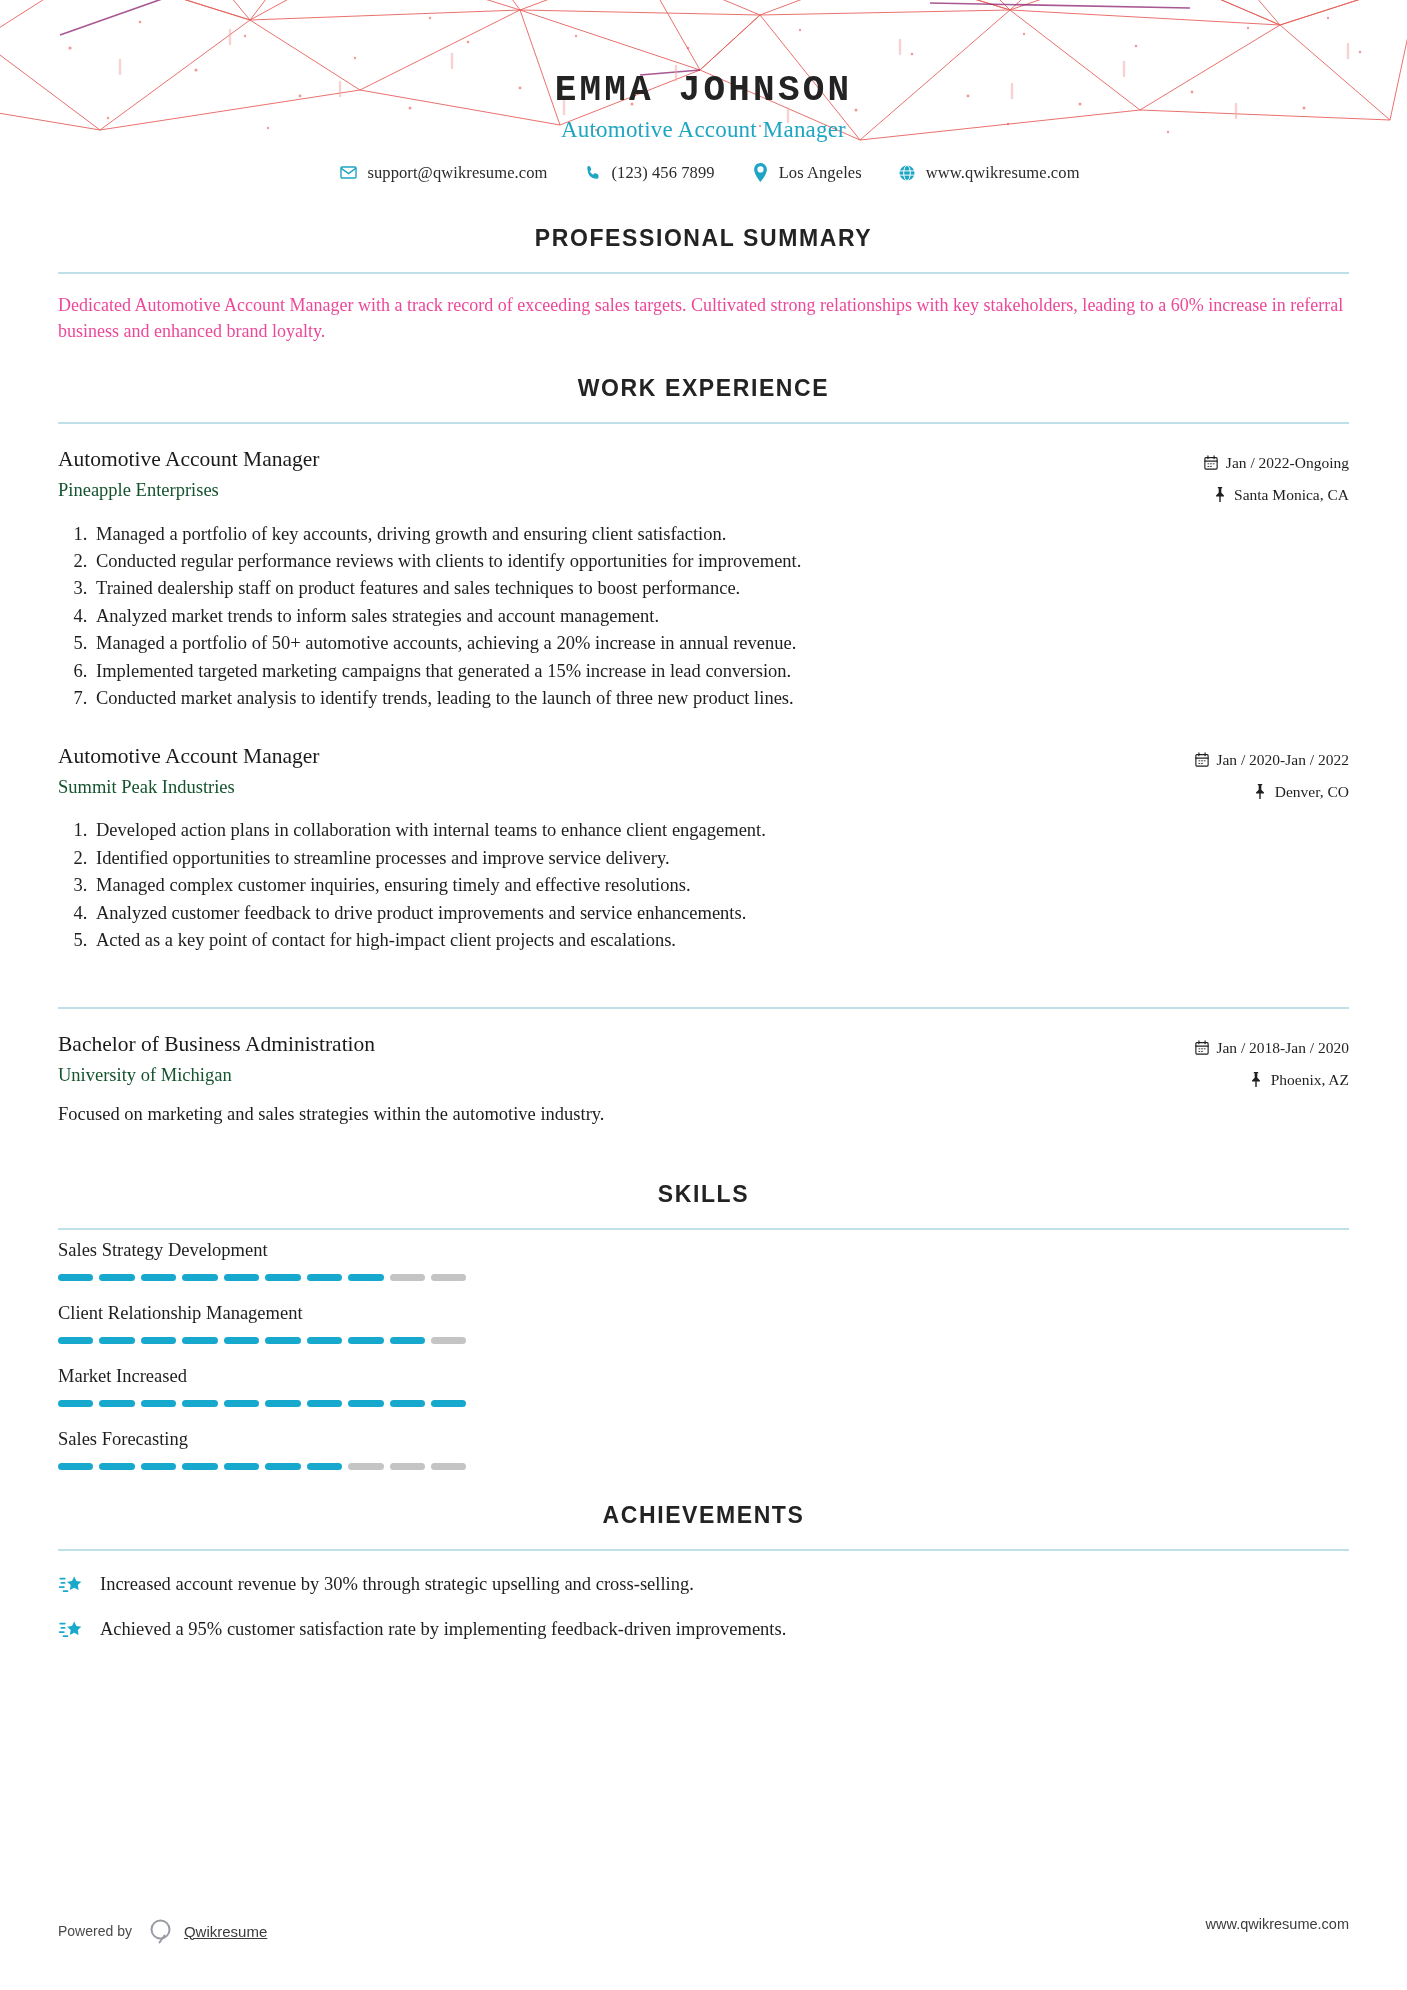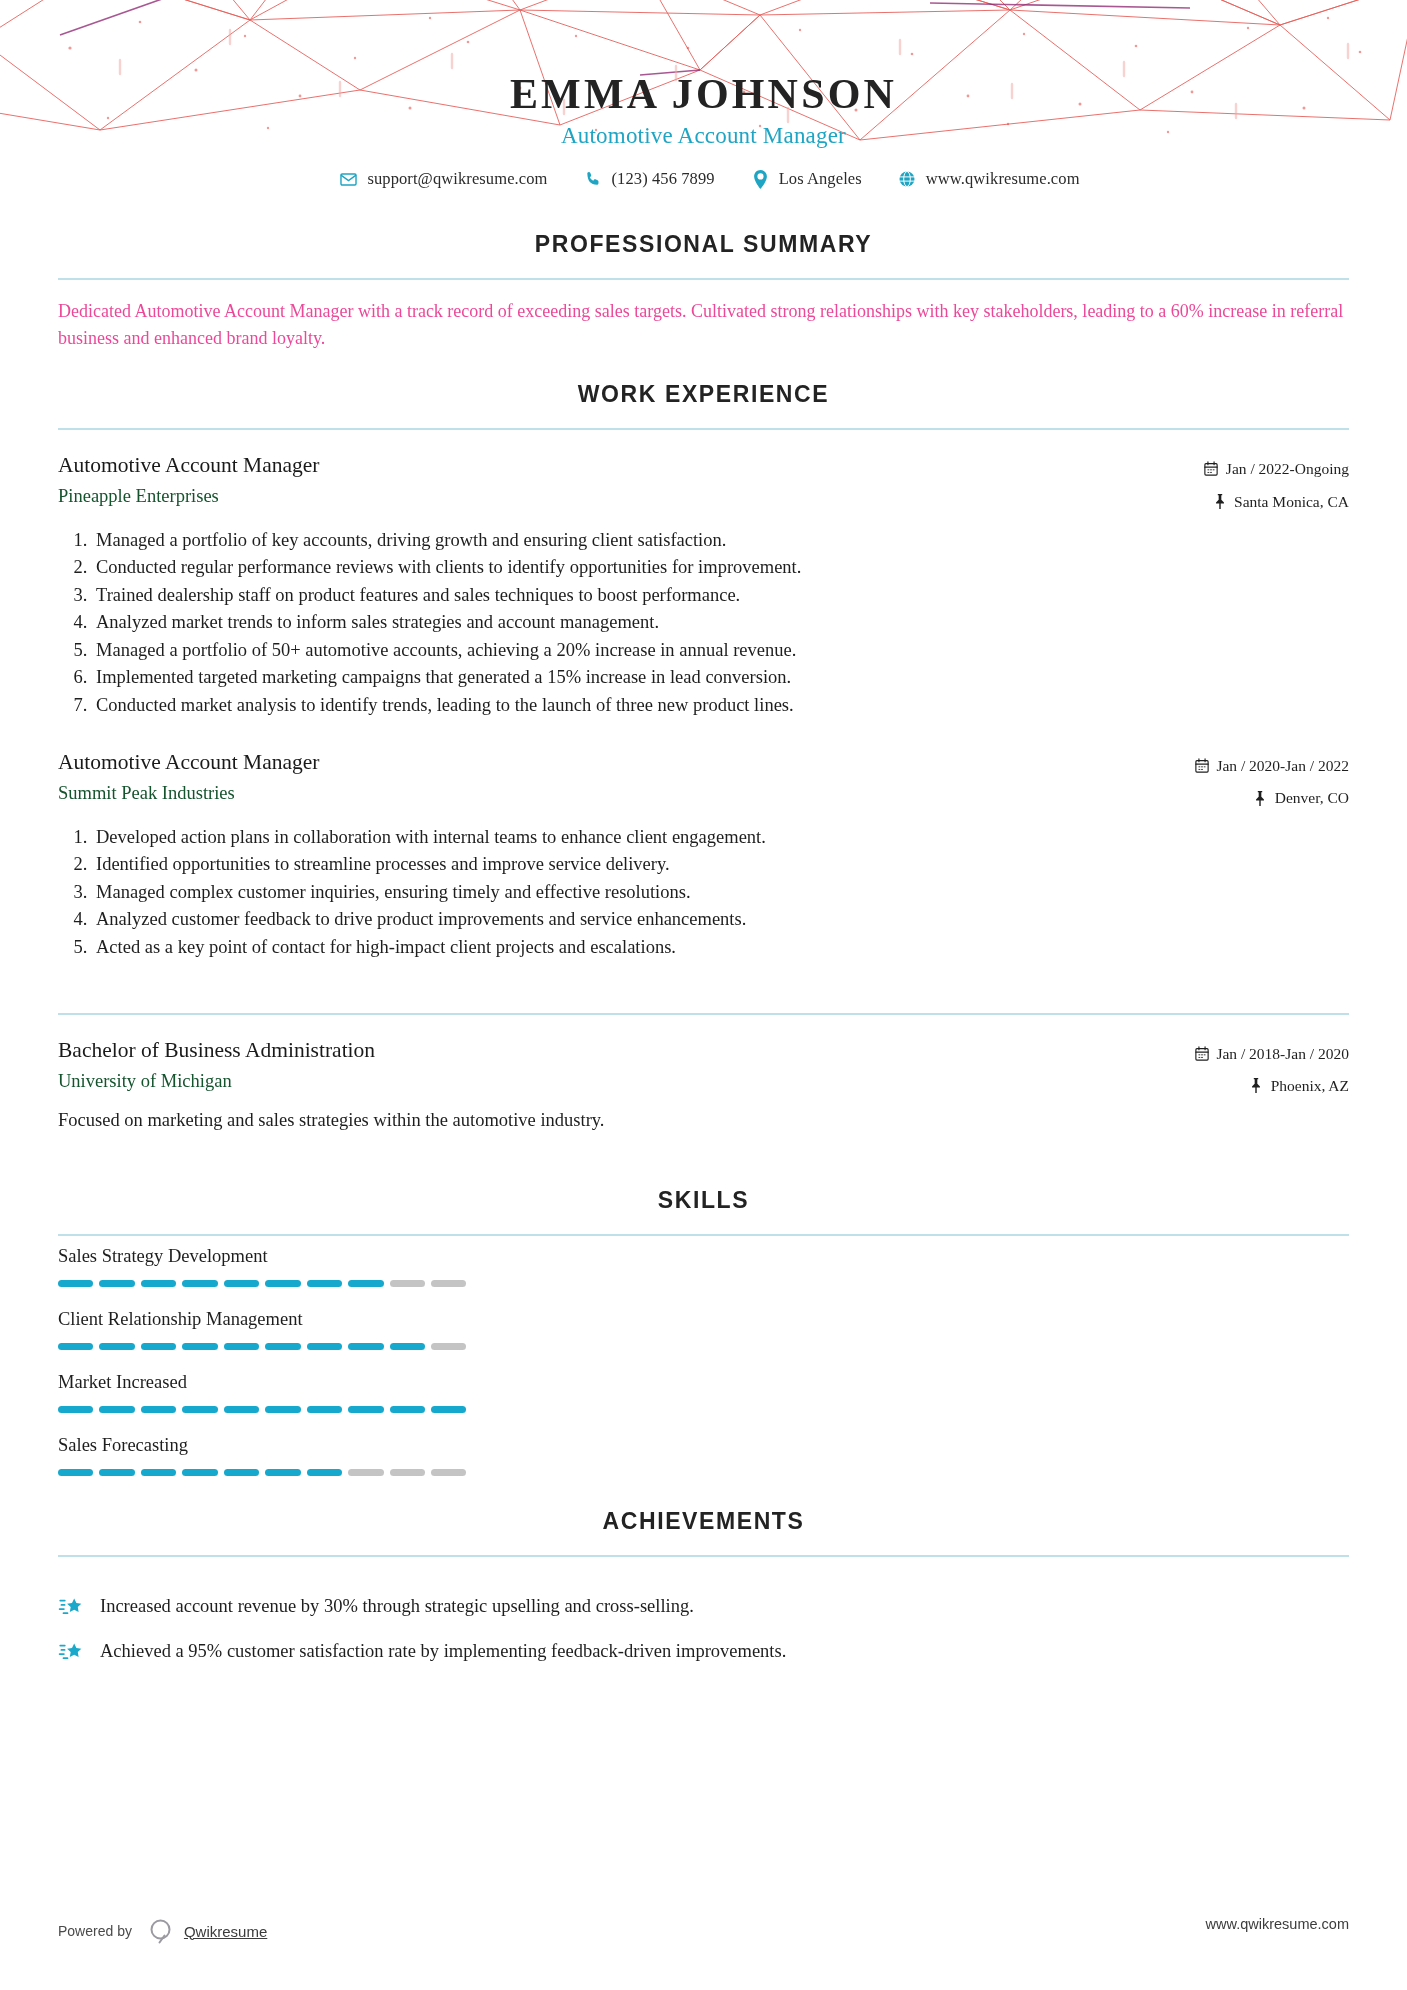--- a/index.html
+++ b/index.html
@@ -29,22 +29,22 @@
   .header-art svg { display: block; }
 
   
   .name-block {
     position: relative;
     padding-top: 72px;
     text-align: center;
     z-index: 5;
   }
   .full-name {
-    font-family: Liberation Serif, serif;
-    font-size: 42px;
+    font-family: Liberation Mono, monospace;
+    font-size: 36px;
     font-weight: bold;
     letter-spacing: 3.2px;
     color: #232323;
     line-height: 1.05;
   }
   .job-title {
     font-family: "Liberation Serif", serif;
     font-size: 23px;
     color: #1fa5c4;
     margin-top: 7px;
@@ -194,21 +194,21 @@
   }
   .dash {
     height: 7px;
     flex: 1 1 0;
     border-radius: 3.5px;
     background: #c4c4c4;
   }
   .dash.on { background: #17a9cd; }
 
   
-  .ach-list { margin-top: 36px; text-align: right; }
+  .ach-list { margin-top: 20px; text-align: right; }
   .ach-item {
     display: flex;
     align-items: flex-start;
     margin-bottom: 18px;
   }
   .ach-icon {
     flex: 0 0 auto;
     width: 26px;
     height: 26px;
     margin-right: 16px;

